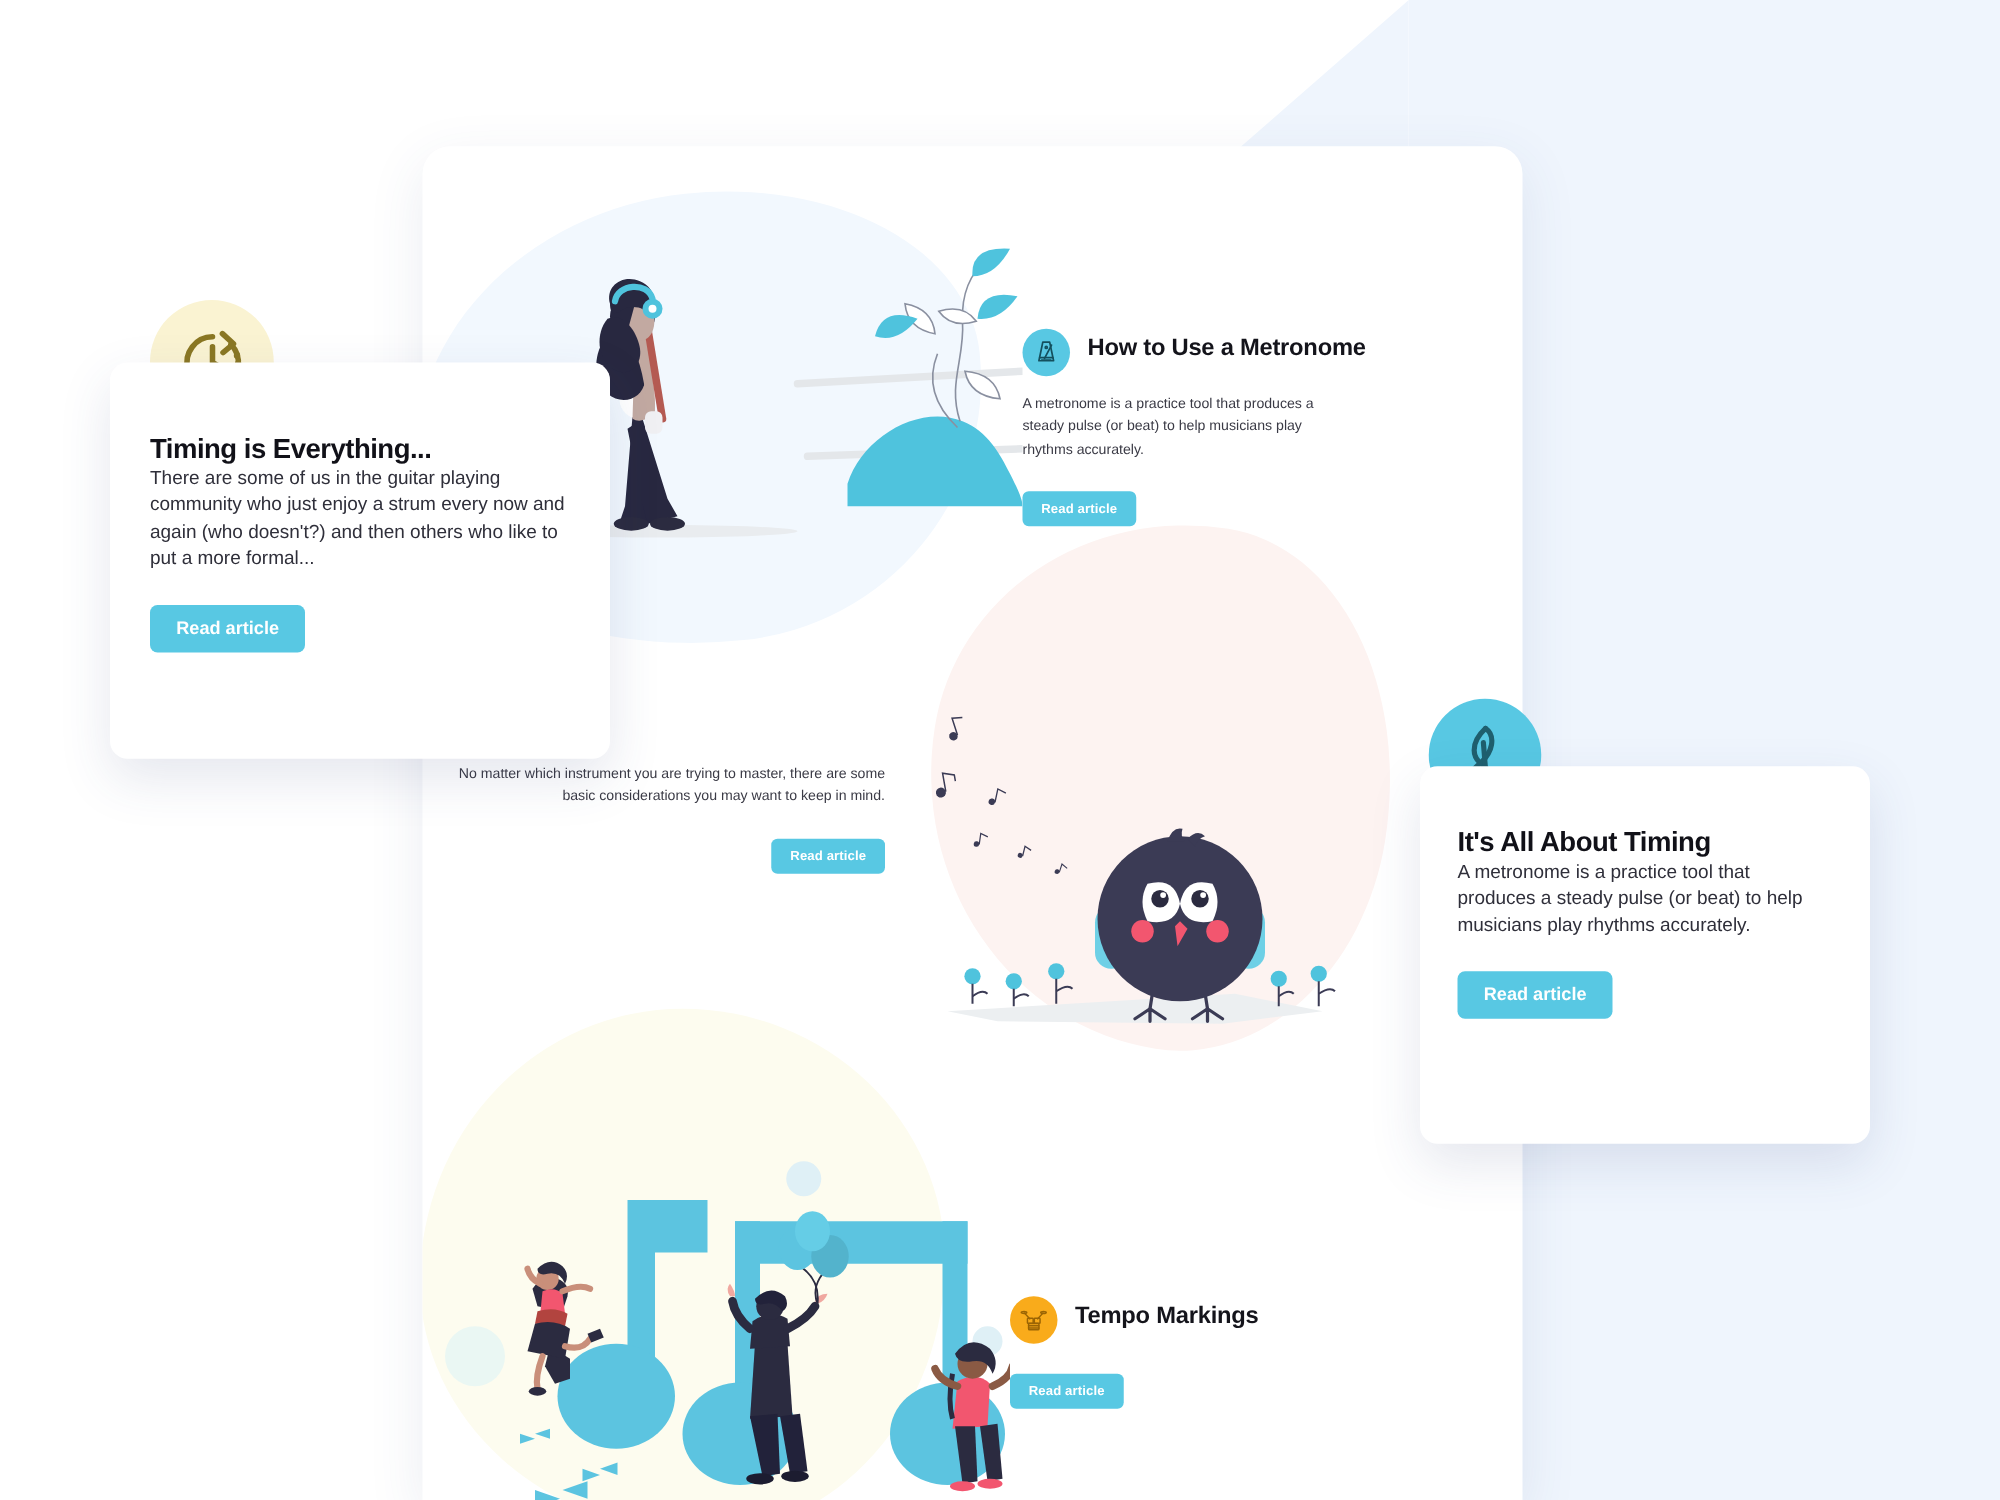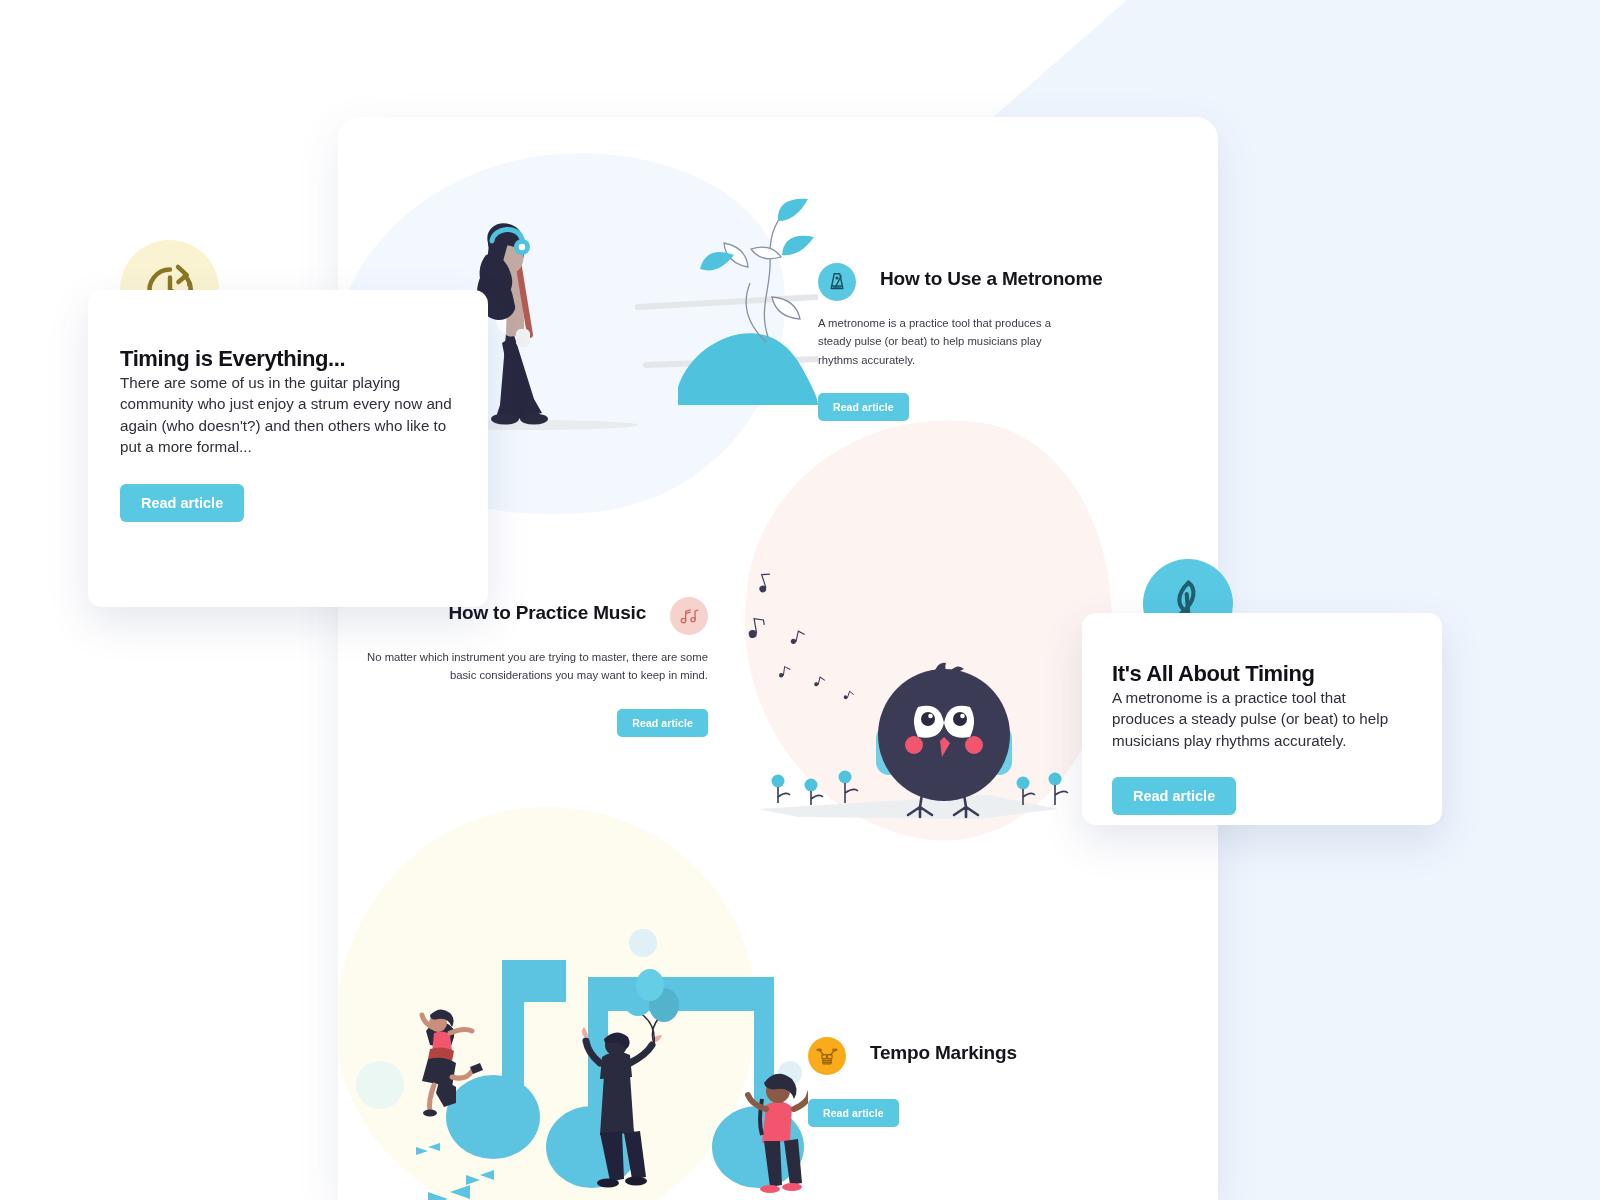--- a/index.html
+++ b/index.html
@@ -59,21 +59,21 @@
     background: #fdfcef;
     border-radius: 50% 50% 46% 54% / 52% 48% 52% 48%;
   }
 
   
   .row { position: absolute; display: flex; align-items: flex-start; }
 
   .art { position: relative; flex: none; }
   .txtblock { position: relative; flex: none; }
 
-  .sec-head { display: flex; align-items: flex-start; gap: 24px; }
+  .sec-head { display: flex; align-items: flex-start; gap: 14px; }
   .sec-head.rtl { flex-direction: row-reverse; }
   .badge {
     flex: none; width: 38px; height: 38px; border-radius: 50%;
     display: flex; align-items: center; justify-content: center;
   }
   .badge svg { display: block; }
   .sec-title {
     font-size: 19px; font-weight: 700; color: #14141b;
     line-height: 1.26; letter-spacing: -0.2px; padding-top: 4px;
   }
@@ -89,21 +89,21 @@
     padding: 8px 15px; border-radius: 5px; border: none;
     cursor: pointer; letter-spacing: 0.1px;
   }
 
   
   .fcard {
     position: absolute; background: #ffffff; border-radius: 14px;
     box-shadow: 0 16px 42px rgba(52,72,120,0.13);
   }
   .fcard-left  { left: 88px;  top: 290px; width: 400px; height: 317px; padding: 0 32px; }
-  .fcard-right { left: 1082px; top: 613px; width: 360px; height: 212px; padding: 0 30px; }
+  .fcard-right { left: 1136px; top: 613px; width: 360px; height: 302px; padding: 0 30px; }
 
   .fcard-icon {
     position: absolute; border-radius: 50%;
     display: flex; align-items: center; justify-content: center;
   }
   .icon-clock  { left: 120px; top: 240px; width: 99px;  height: 99px;  background: #faf3d2; }
   .icon-clef   { left: 1143px; top: 559px; width: 90px; height: 90px; background: #58c8e3; }
 
   .fcard h2 {
     font-size: 22px; font-weight: 700; color: #111118;
@@ -203,32 +203,20 @@
           <div class="sec-title">How to Use a Metronome</div>
         </div>
         <div class="sec-body" style="width:250px;">A metronome is a practice tool that produces a steady pulse (or beat) to help musicians play rhythms accurately.</div>
         <button class="btn-sm">Read article</button>
       </div>
     </div>
 
     <div class="row" style="left:0px; top:440px; width:880px;">
 
       <div class="txtblock" style="width:400px; padding-top:40px; padding-right:30px;">
-        <div class="sec-head rtl" style="justify-content:flex-start;">
-          <div class="badge" style="background:#f6d2cd;">
-            <svg width="22" height="22" viewBox="0 0 24 24" fill="none" stroke="#c96a63" stroke-width="1.5" stroke-linecap="round" stroke-linejoin="round">
-              <circle cx="6" cy="17" r="2.4"></circle>
-              <path d="M8.4 17 V7 l5 -1.6"></path>
-              <path d="M8.4 9.4 l5 -1.6"></path>
-              <circle cx="16.4" cy="16" r="2.2"></circle>
-              <path d="M18.6 16 V6.6 l3 -1"></path>
-            </svg>
-          </div>
-          <div class="sec-title align-right" style="text-align:right;">How to Practice Music</div>
-        </div>
         <div class="sec-body align-right">No matter which instrument you are trying to master, there are some basic considerations you may want to keep in mind.</div>
         <div style="text-align:right;">
           <button class="btn-sm">Read article</button>
         </div>
       </div>
 
       <div class="art" style="width:400px; height:300px;">
         <svg width="400" height="300" viewBox="0 0 400 300">
 
           <path d="M20 252 L250 238 L320 252 L240 262 L60 260 Z" fill="#eceff1"></path>

